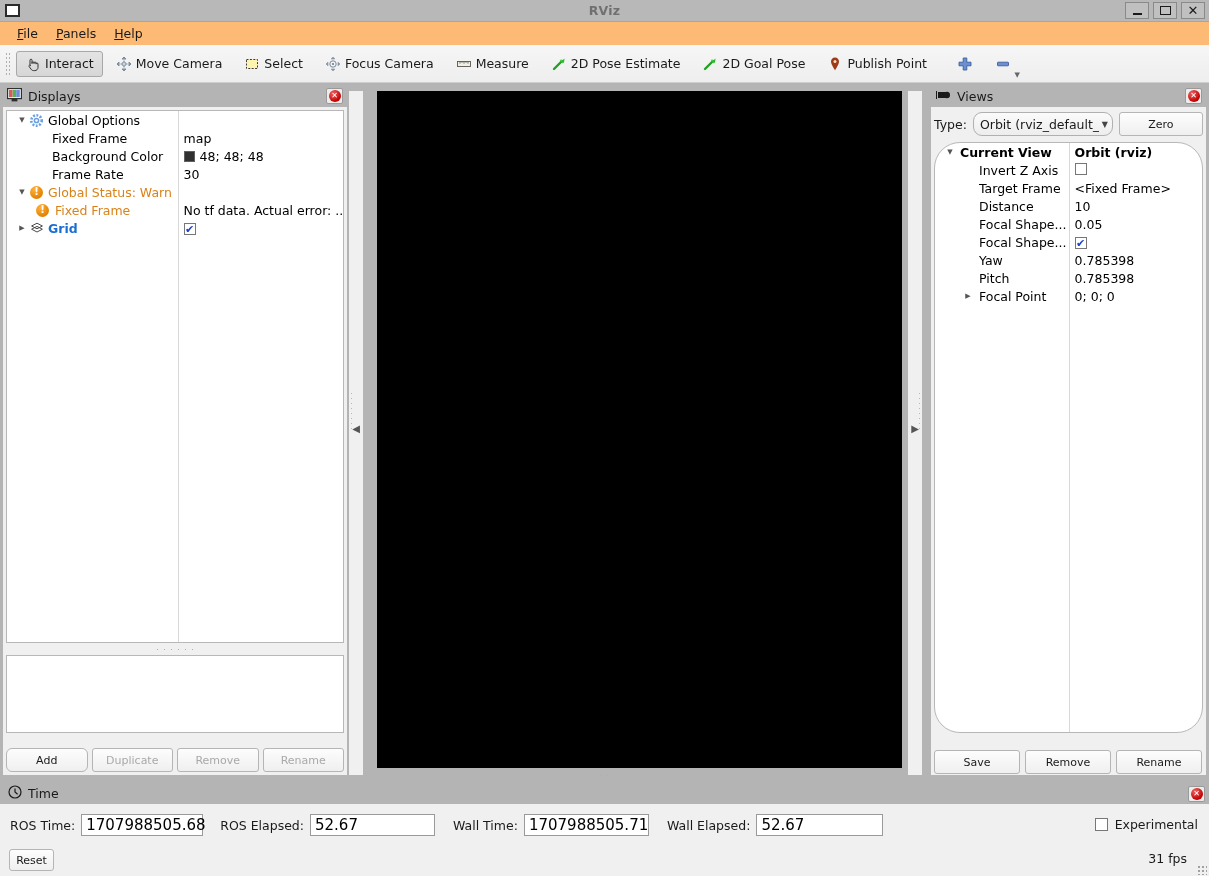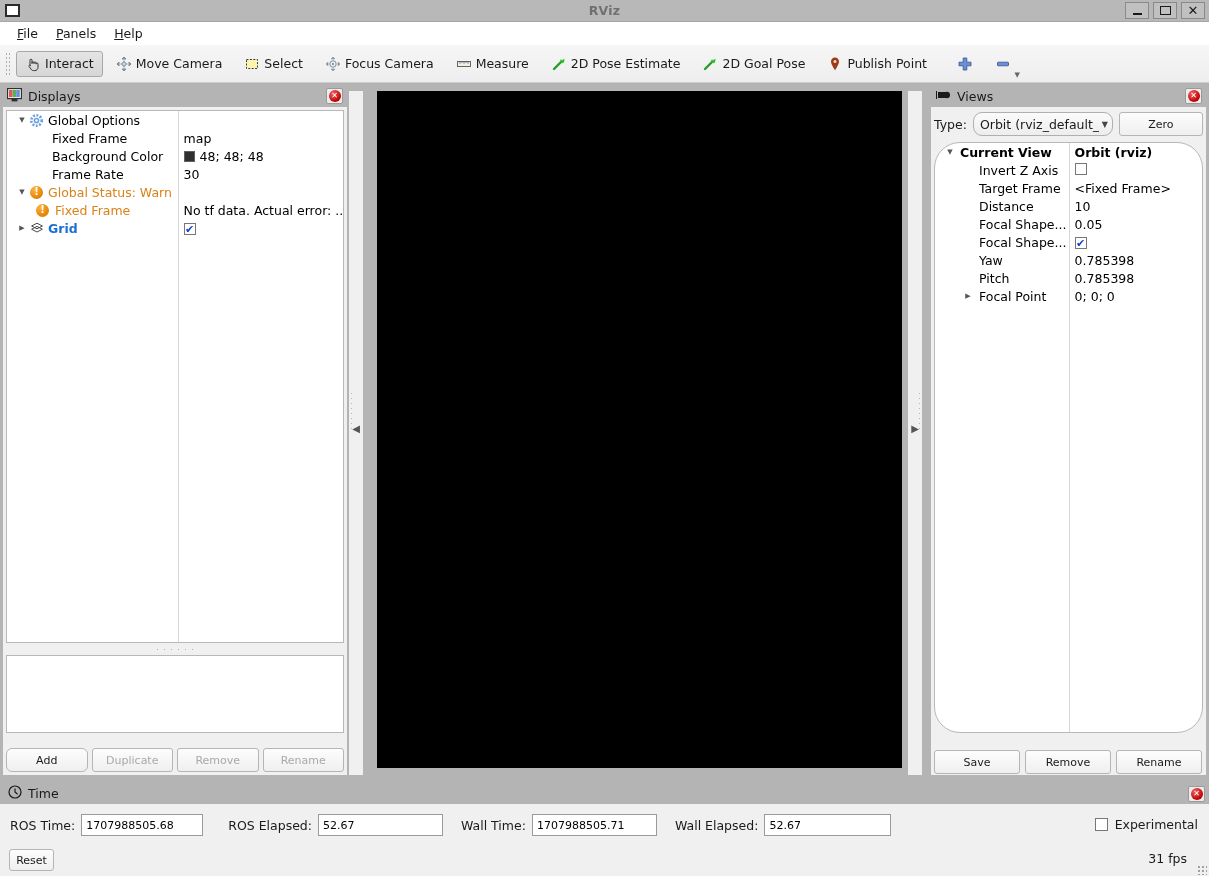--- a/index.html
+++ b/index.html
@@ -45,21 +45,21 @@
     display: flex; align-items: center; justify-content: center;
     color: #1a1a1a; font-size: 11px; line-height: 1;
   }
   .tb-btn .glyph-min { width: 9px; height: 2px; background: #1a1a1a; margin-top: 6px; }
   .tb-btn .glyph-max { width: 11px; height: 9px; border: 1.5px solid #1a1a1a; }
   .tb-btn .glyph-close { font-size: 13px; font-weight: bold; }
 
   
   .menubar {
     position: absolute; left: 0; top: 22px; width: 1209px; height: 23px;
-    background: #ffffff;
+    background: #fdba74;
     display: flex; align-items: center;
     padding-left: 8px;
   }
   .menu-item {
     padding: 3px 9px; font-size: 12.5px; color: #1a1a1a;
     cursor: default;
   }
   .menu-item u { text-decoration: underline; }
 
   
@@ -171,21 +171,21 @@
     border-radius: 3px;
     background: linear-gradient(to bottom,#fdfdfd,#efefef);
     font-size: 11px; color: #1a1a1a;
     display: flex; align-items: center; justify-content: center;
     height: 24px;
   }
   .btn.disabled { color: #a9a9a9; }
   .txtfield {
     border: 1px solid #9a9a9a;
     background: #ffffff;
-    font-size: 11px; color: #000;
+    font-size: 15px; color: #000;
     display: flex; align-items: center;
     padding: 0 4px;
     height: 22px;
   }
   .lbl { font-size: 12.5px; color: #1a1a1a; white-space: nowrap; }
 
   .combo {
     border: 1px solid #b0b0b0; border-radius: 9px;
     background: linear-gradient(to bottom,#fbfbfb,#ededed);
     height: 24px; display: flex; align-items: center;
@@ -620,21 +620,21 @@
         <span class="dot">✕</span>
       </span>
     </div>
 
     <div style="position:absolute; left:10px; top:31px; display:flex; align-items:center;">
       <span class="lbl">ROS Time:</span>
       <div class="txtfield" style="width:122px; margin-left:6px;">
         <span>1707988505.68</span>
       </div>
 
-      <span class="lbl" style="margin-left:25px;">ROS Elapsed:</span>
+      <span class="lbl" style="margin-left:17px;">ROS Elapsed:</span>
       <div class="txtfield" style="width:125px; margin-left:6px;">
         <span>52.67</span>
       </div>
 
       <span class="lbl" style="margin-left:18px;">Wall Time:</span>
       <div class="txtfield" style="width:125px; margin-left:6px;">
         <span>1707988505.71</span>
       </div>
 
       <span class="lbl" style="margin-left:18px;">Wall Elapsed:</span>

